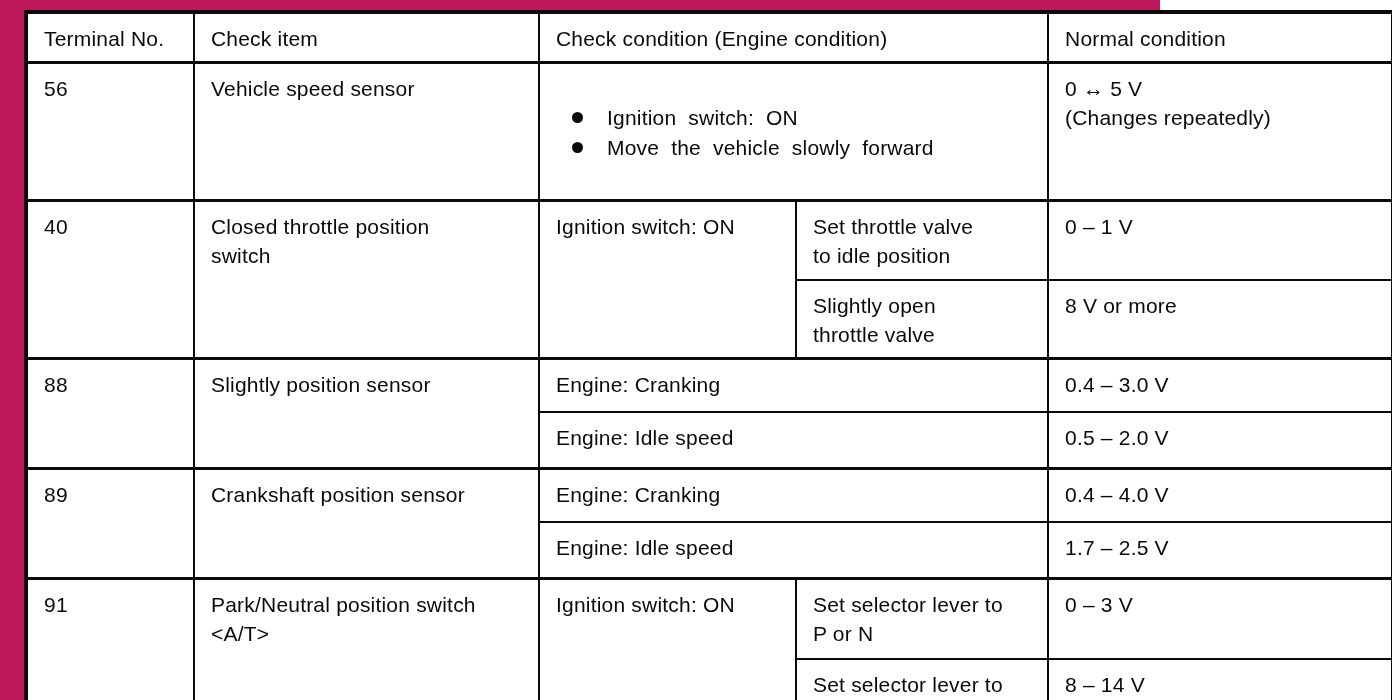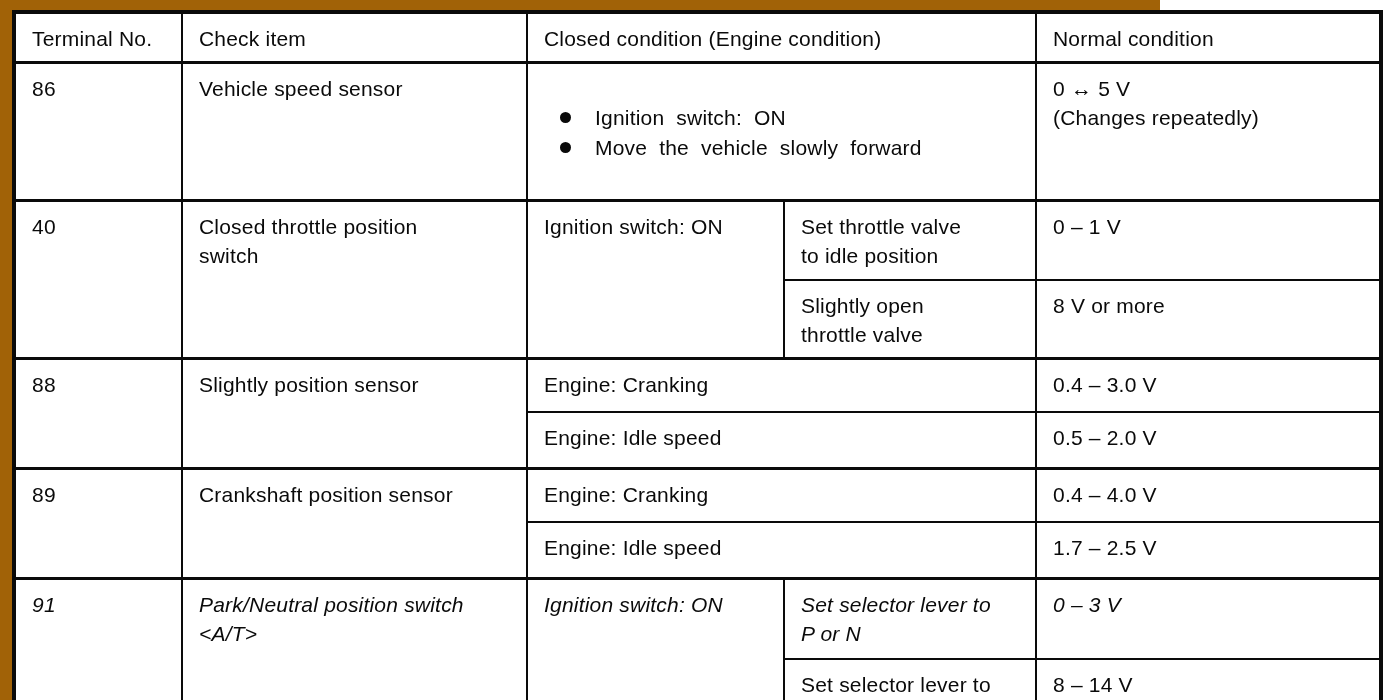--- a/index.html
+++ b/index.html
@@ -5,22 +5,22 @@
   * { box-sizing: border-box; margin: 0; padding: 0; }
   body {
     width: 1392px; height: 700px;
     background: #ffffff;
     font-family: "Liberation Sans", "DejaVu Sans", sans-serif;
     color: #0a0a0a;
     overflow: hidden;
   }
   .page {
     width: 1160px; height: 700px;
-    background: #a16207;
-    padding: 10px 12px;
+    background: #be185d;
+    padding: 10px 24px;
   }
   table.spec {
     border-collapse: collapse;
     table-layout: fixed;
     width: 1367px;
     background: #ffffff;
     border: 4px solid #0a0a0a;
   }
   col.c-terminal { width: 168px; }
   col.c-item     { width: 345px; }
@@ -45,21 +45,21 @@
   tr.group > th, tr.group > td { border-top: 3px solid #0a0a0a; }
 
   tr.rh-head  { height: 50px; }
   tr.rh-86    { height: 87px; }
   tr.rh-87a   { height: 79px; }
   tr.rh-87b   { height: 78px; }
   tr.rh-88a   { height: 54px; }
   tr.rh-88b   { height: 56px; }
   tr.rh-89a   { height: 54px; }
   tr.rh-89b   { height: 56px; }
-  tr.rh-91a   { height: 81px; font-style: italic; }
+  tr.rh-91a   { height: 81px; }
   tr.rh-91b   { height: 81px; }
 
   .bullets { display: flex; flex-direction: column; gap: 1px; }
   .bullet-row { display: flex; align-items: flex-start; }
   .bullet-dot {
     flex: 0 0 auto;
     width: 11px; height: 11px;
     border-radius: 50%;
     background: #0a0a0a;
     margin: 9px 24px 0 16px;
@@ -76,26 +76,26 @@
         <col class="c-item">
         <col class="c-cond-a">
         <col class="c-cond-b">
         <col class="c-normal">
     </colgroup>
 
     <tbody>
         <tr class="rh-head">
       <th>Terminal No.</th>
       <th>Check item</th>
-      <th colspan="2">Closed condition (Engine condition)</th>
+      <th colspan="2">Check condition (Engine condition)</th>
       <th>Normal condition</th>
     </tr>
 
     <tr class="group rh-86">
-      <td>86</td>
+      <td>56</td>
       <td>Vehicle speed sensor</td>
       <td colspan="2">
         <div class="bullets">
           <div class="bullet-row">
             <span class="bullet-dot"></span>
             <span class="bullet-text">Ignition switch: ON</span>
           </div>
           <div class="bullet-row">
             <span class="bullet-dot"></span>
             <span class="bullet-text">Move the vehicle slowly forward</span>

